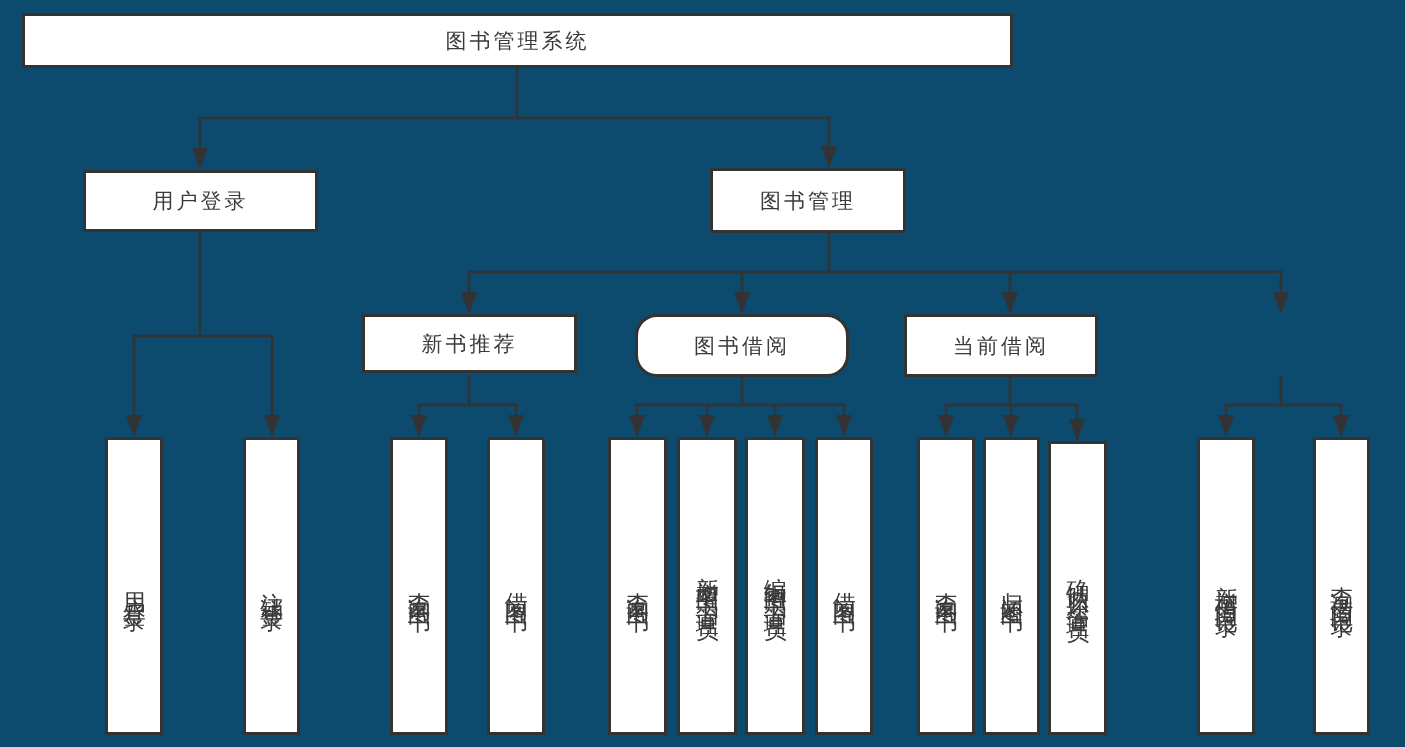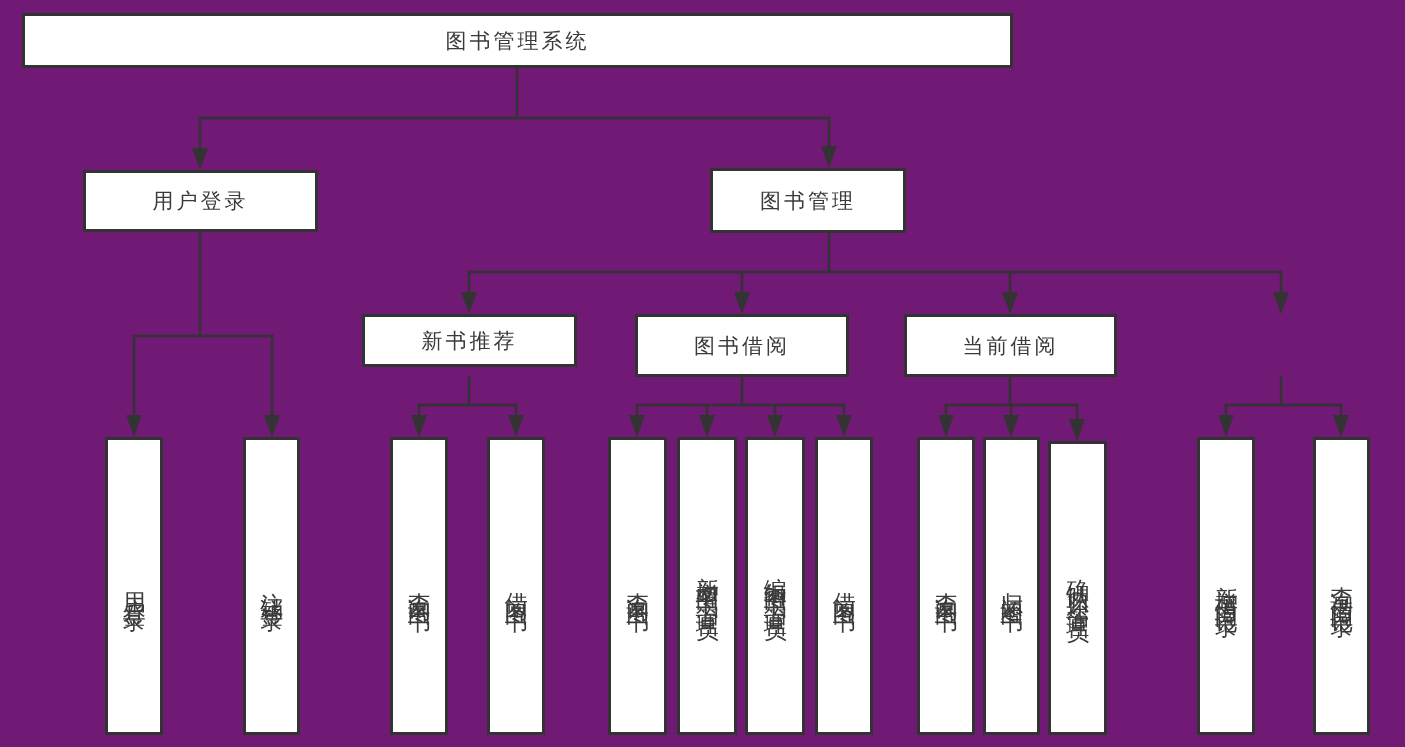--- a/index.html
+++ b/index.html
@@ -1,17 +1,17 @@
 <!DOCTYPE html>
 <html><head>
 <meta charset="utf-8">
 <style>
   html,body{margin:0;padding:0;background:#ffffff;}
   .canvas{
-    position:relative;width:1405px;height:747px;background:#701a75;
+    position:relative;width:1405px;height:747px;background:#0c4a6e;
     font-family:"DejaVu Sans","Liberation Sans",sans-serif;color:#3a3a3a;overflow:hidden;
   }
   .connectors{position:absolute;left:0;top:0;}
   .hbox{
     position:absolute;box-sizing:border-box;border:3px solid #333333;background:#ffffff;
     display:flex;align-items:center;justify-content:center;
     font-size:21px;letter-spacing:3px;white-space:nowrap;
   }
   .vbox{
     position:absolute;box-sizing:border-box;border:3px solid #333333;background:#ffffff;
@@ -117,23 +117,23 @@
       <polygon points="1218,415 1234,415 1226,437"></polygon>
       <polygon points="1333,415 1349,415 1341,437"></polygon>
     </g>
   </svg>
 
   <div class="hbox" style="left:22px;top:13px;width:991px;height:55px;">图书管理系统</div>
 
   <div class="hbox" style="left:83px;top:170px;width:235px;height:62px;">用户登录</div>
   <div class="hbox" style="left:710px;top:168px;width:196px;height:65px;">图书管理</div>
 
-  <div class="hbox" style="left:362px;top:314px;width:215px;height:53px;">新书推荐</div>
-  <div class="hbox" style="left:635px;top:314px;width:214px;height:63px;">图书借阅</div>
-  <div class="hbox" style="left:904px;top:314px;width:213px;height:63px;">当前借阅</div>
+  <div class="hbox" style="left:362px;top:314px;width:215px;height:59px;">新书推荐</div>
+  <div class="hbox" style="left:635px;top:314px;width:214px;height:63px;border-radius:22px;">图书借阅</div>
+  <div class="hbox" style="left:904px;top:314px;width:194px;height:63px;">当前借阅</div>
 
   <div class="vbox" style="left:105px;width:58px;">用户登录</div>
   <div class="vbox" style="left:243px;width:57px;">注销登录</div>
 
   <div class="vbox" style="left:390px;width:58px;">查询图书</div>
   <div class="vbox" style="left:487px;width:58px;">借阅图书</div>
 
   <div class="vbox" style="left:608px;width:59px;">查询图书</div>
   <div class="vbox" style="left:677px;width:60px;">新增图书（管理员）</div>
   <div class="vbox" style="left:745px;width:60px;">编辑图书（管理员）</div>

